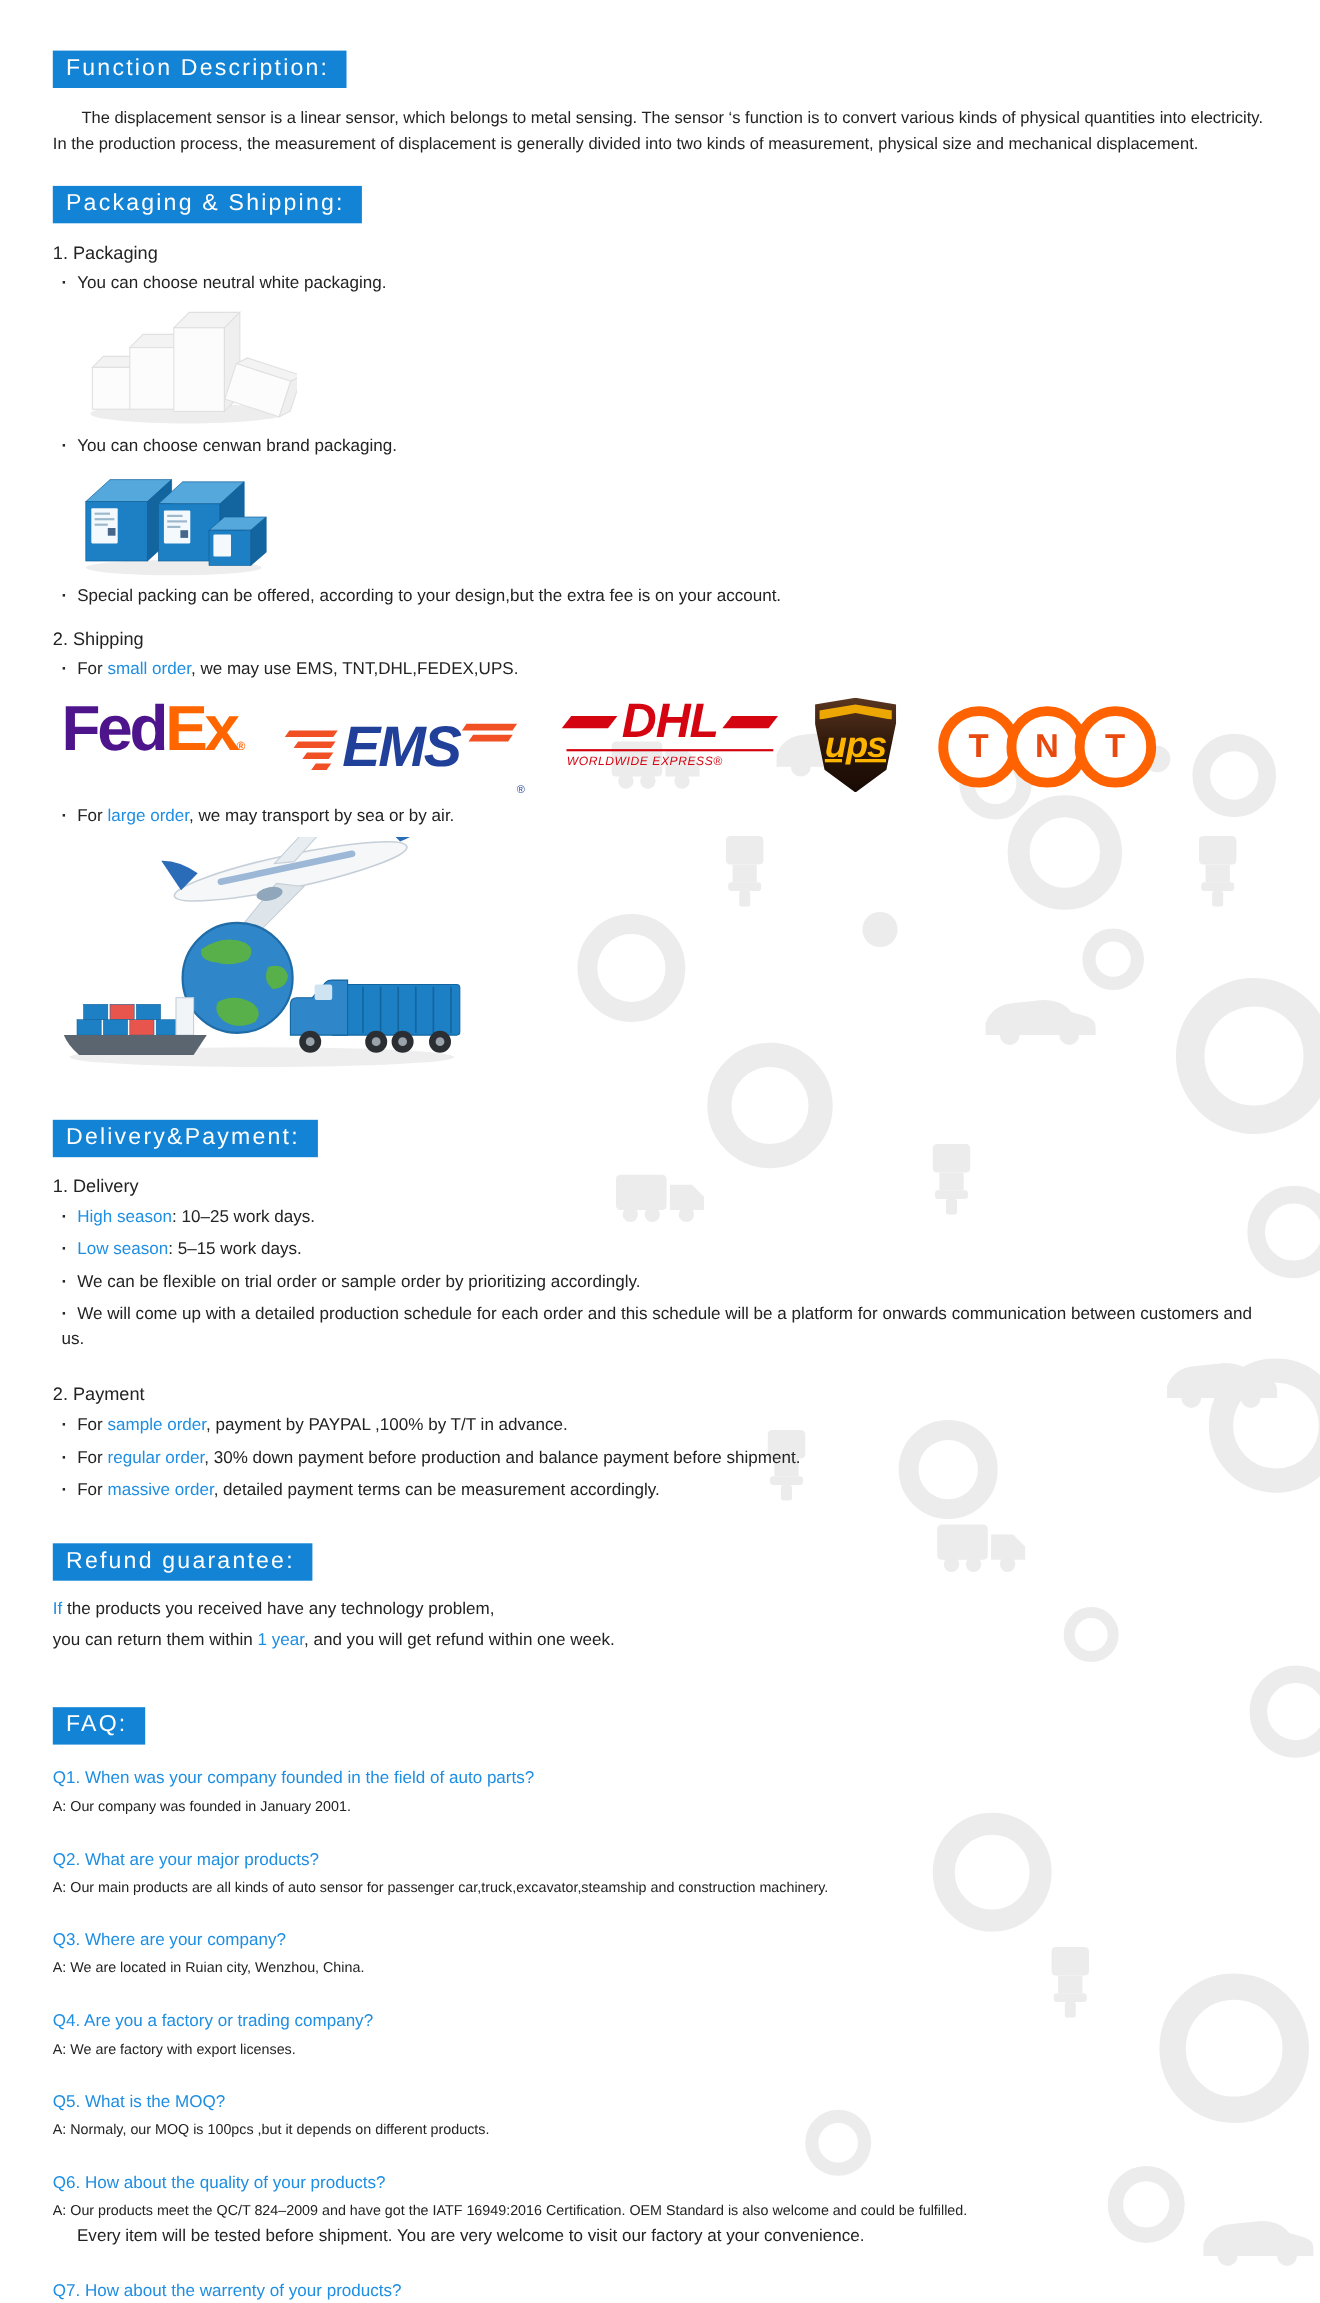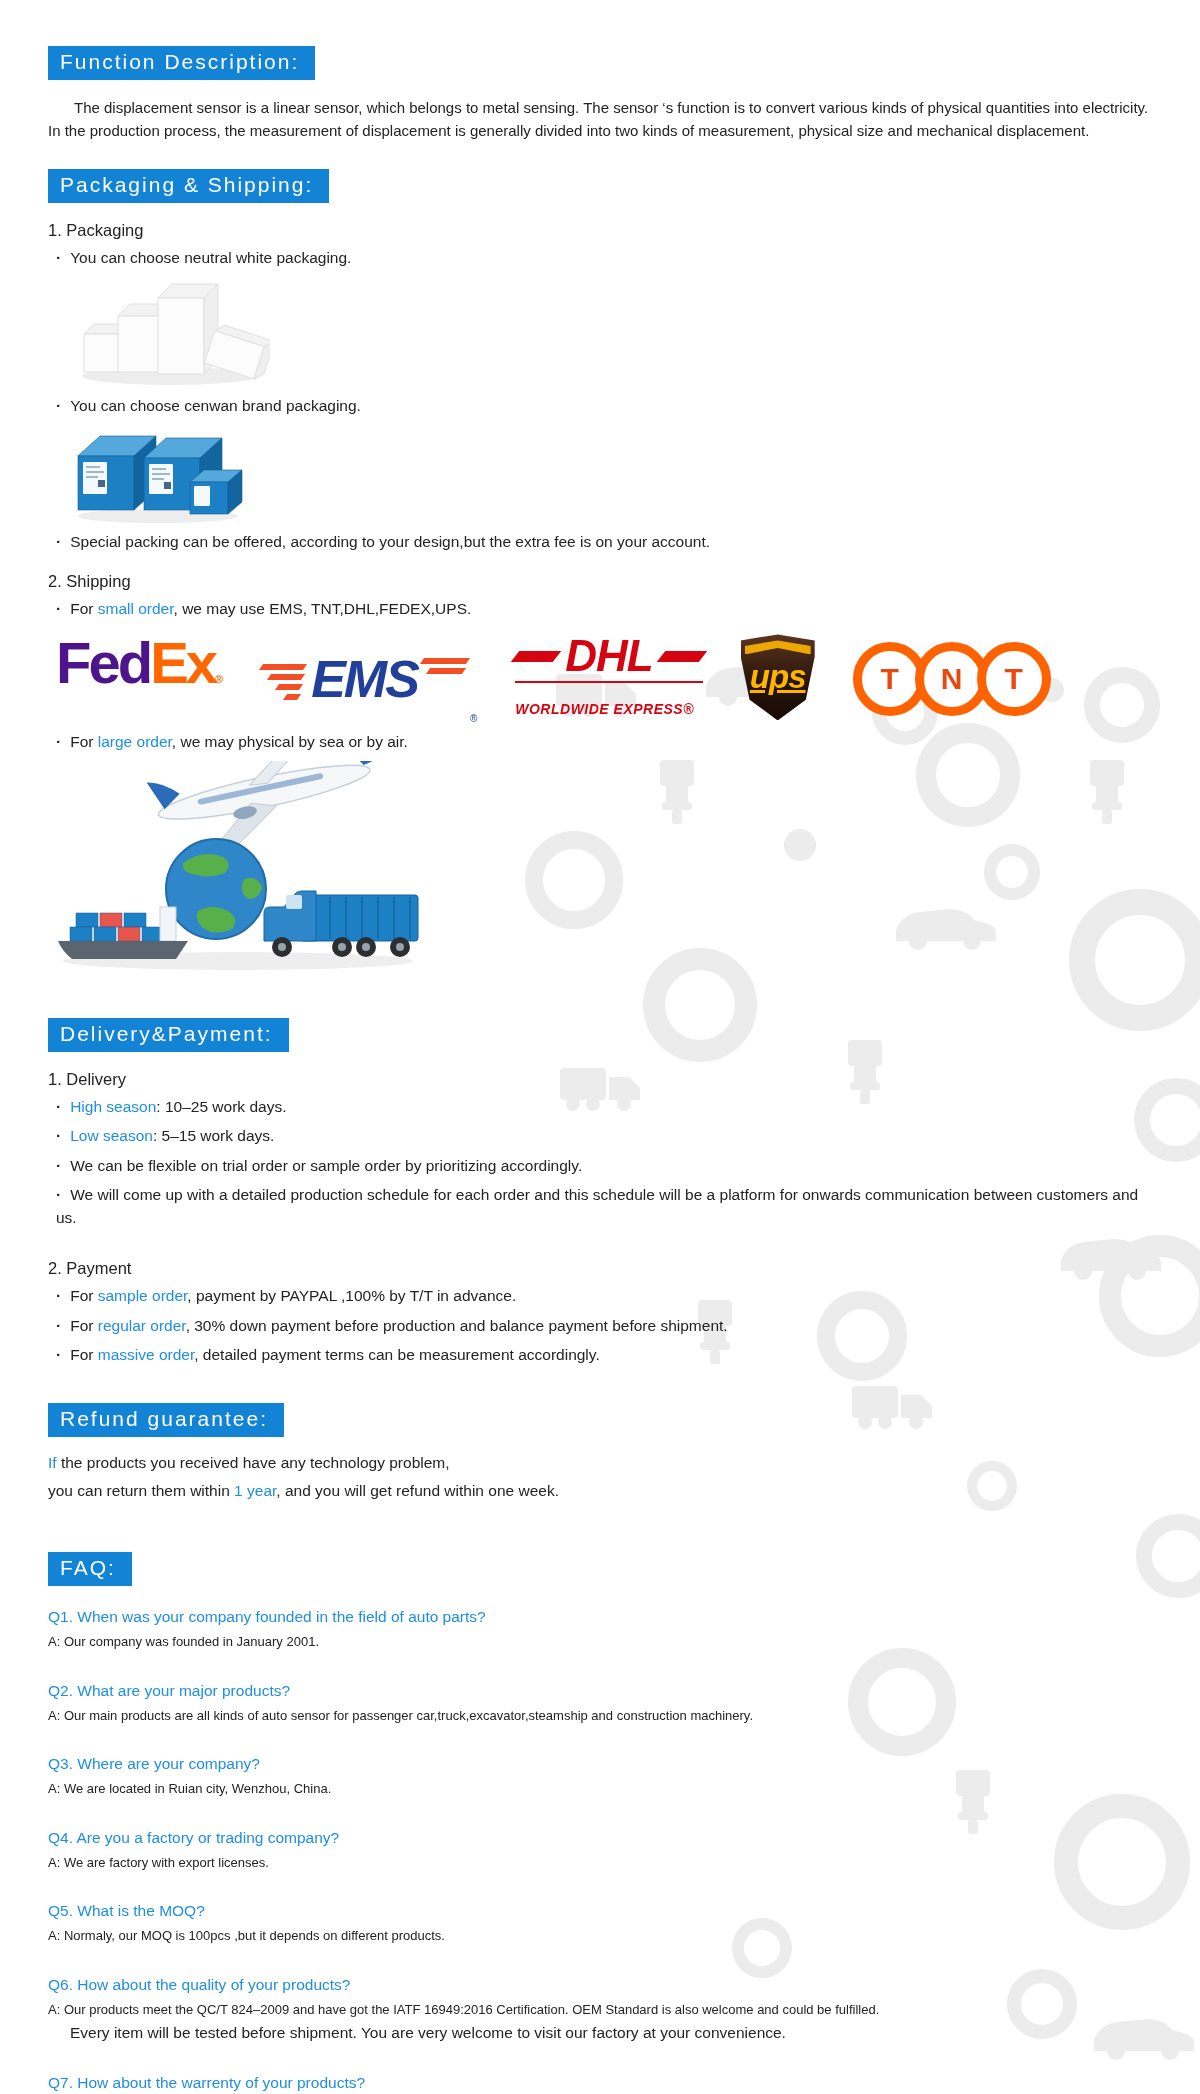--- a/index.html
+++ b/index.html
@@ -39,21 +39,21 @@
   .ems-top{display:flex;flex-direction:column;gap:4px;margin:-26px 0 0 4px;}
   .ems-top i{display:block;height:6px;background:#f05023;transform:skewX(-35deg);}
   .ems-top i:nth-child(1){width:46px;}
   .ems-top i:nth-child(2){width:36px;margin-left:6px;}
   .ems-reg{font-size:10px;color:#21409a;align-self:flex-end;margin:26px 0 0 2px;}
   .dhl{display:flex;flex-direction:column;align-items:center;}
   .dhl-top{display:flex;align-items:center;gap:8px;}
   .dhl-bar{height:11px;width:42px;background:#d40511;transform:skewX(-38deg);}
   .dhl-word{font-style:italic;font-weight:900;font-size:44px;color:#d40511;letter-spacing:-1px;line-height:1;}
   .dhl-lines{width:100%;height:2px;background:#d40511;margin-top:3px;}
-  .dhl-tag{font-style:italic;font-weight:bold;font-size:14px;color:#d40511;margin-top:18px;align-self:flex-start;letter-spacing:0.5px;}
+  .dhl-tag{font-style:italic;font-weight:normal;font-size:11px;color:#d40511;margin-top:3px;align-self:flex-start;letter-spacing:0.5px;}
   .ups{position:relative;width:74px;height:86px;
        background:linear-gradient(180deg,#5a3620 0%,#2a1509 55%,#170a04 100%);
        clip-path:polygon(50% 100%,88% 76%,100% 26%,100% 7%,50% 0%,0% 7%,0% 26%,12% 76%);
        display:flex;align-items:center;justify-content:center;}
   .ups::before{content:"";position:absolute;top:6px;left:4px;right:4px;height:14px;background:#ffb500;
        clip-path:polygon(0 40%,50% 0,100% 40%,100% 100%,50% 55%,0 100%);opacity:.9;}
   .ups-word{font-weight:900;font-style:italic;font-size:33px;color:#ffb500;margin-top:0;letter-spacing:-1px;text-decoration:underline;}
   .tnt{display:flex;align-items:center;}
   .tnt-circle{width:56px;height:56px;border:9px solid #ff6200;border-radius:50%;background:#fff;
        display:flex;align-items:center;justify-content:center;margin-left:-12px;
@@ -227,21 +227,21 @@
       <div class="ups">
           <span class="ups-word">ups</span>
         </div>
       <div class="tnt">
         <span class="tnt-circle">T</span>
         <span class="tnt-circle">N</span>
         <span class="tnt-circle">T</span>
       </div>
     </div>
 
-    <div class="bullet"><span>For </span><span class="accent">large order</span><span>, we may physical by sea or by air.</span></div>
+    <div class="bullet"><span>For </span><span class="accent">large order</span><span>, we may transport by sea or by air.</span></div>
 
     
     <svg width="420" height="215" viewBox="0 0 420 215" style="display:block;margin:4px 0 0 0;">
       <ellipse cx="190" cy="200" rx="175" ry="9" fill="#eeeeee"></ellipse>
 
       <g transform="translate(95,14) rotate(-12)">
         <ellipse cx="115" cy="42" rx="108" ry="15" fill="#f5f7f9" stroke="#c6cfd8" stroke-width="1.5"></ellipse>
         <path d="M218 36 q16 -2 22 -10 l-26 4 z" fill="#2b6cb8"></path>
         <path d="M14 38 l-12 -30 q16 3 30 18 z" fill="#2b6cb8"></path>
         <path d="M100 50 l-52 42 h24 l52 -34 z" fill="#dde4ea" stroke="#c6cfd8" stroke-width="1"></path>

